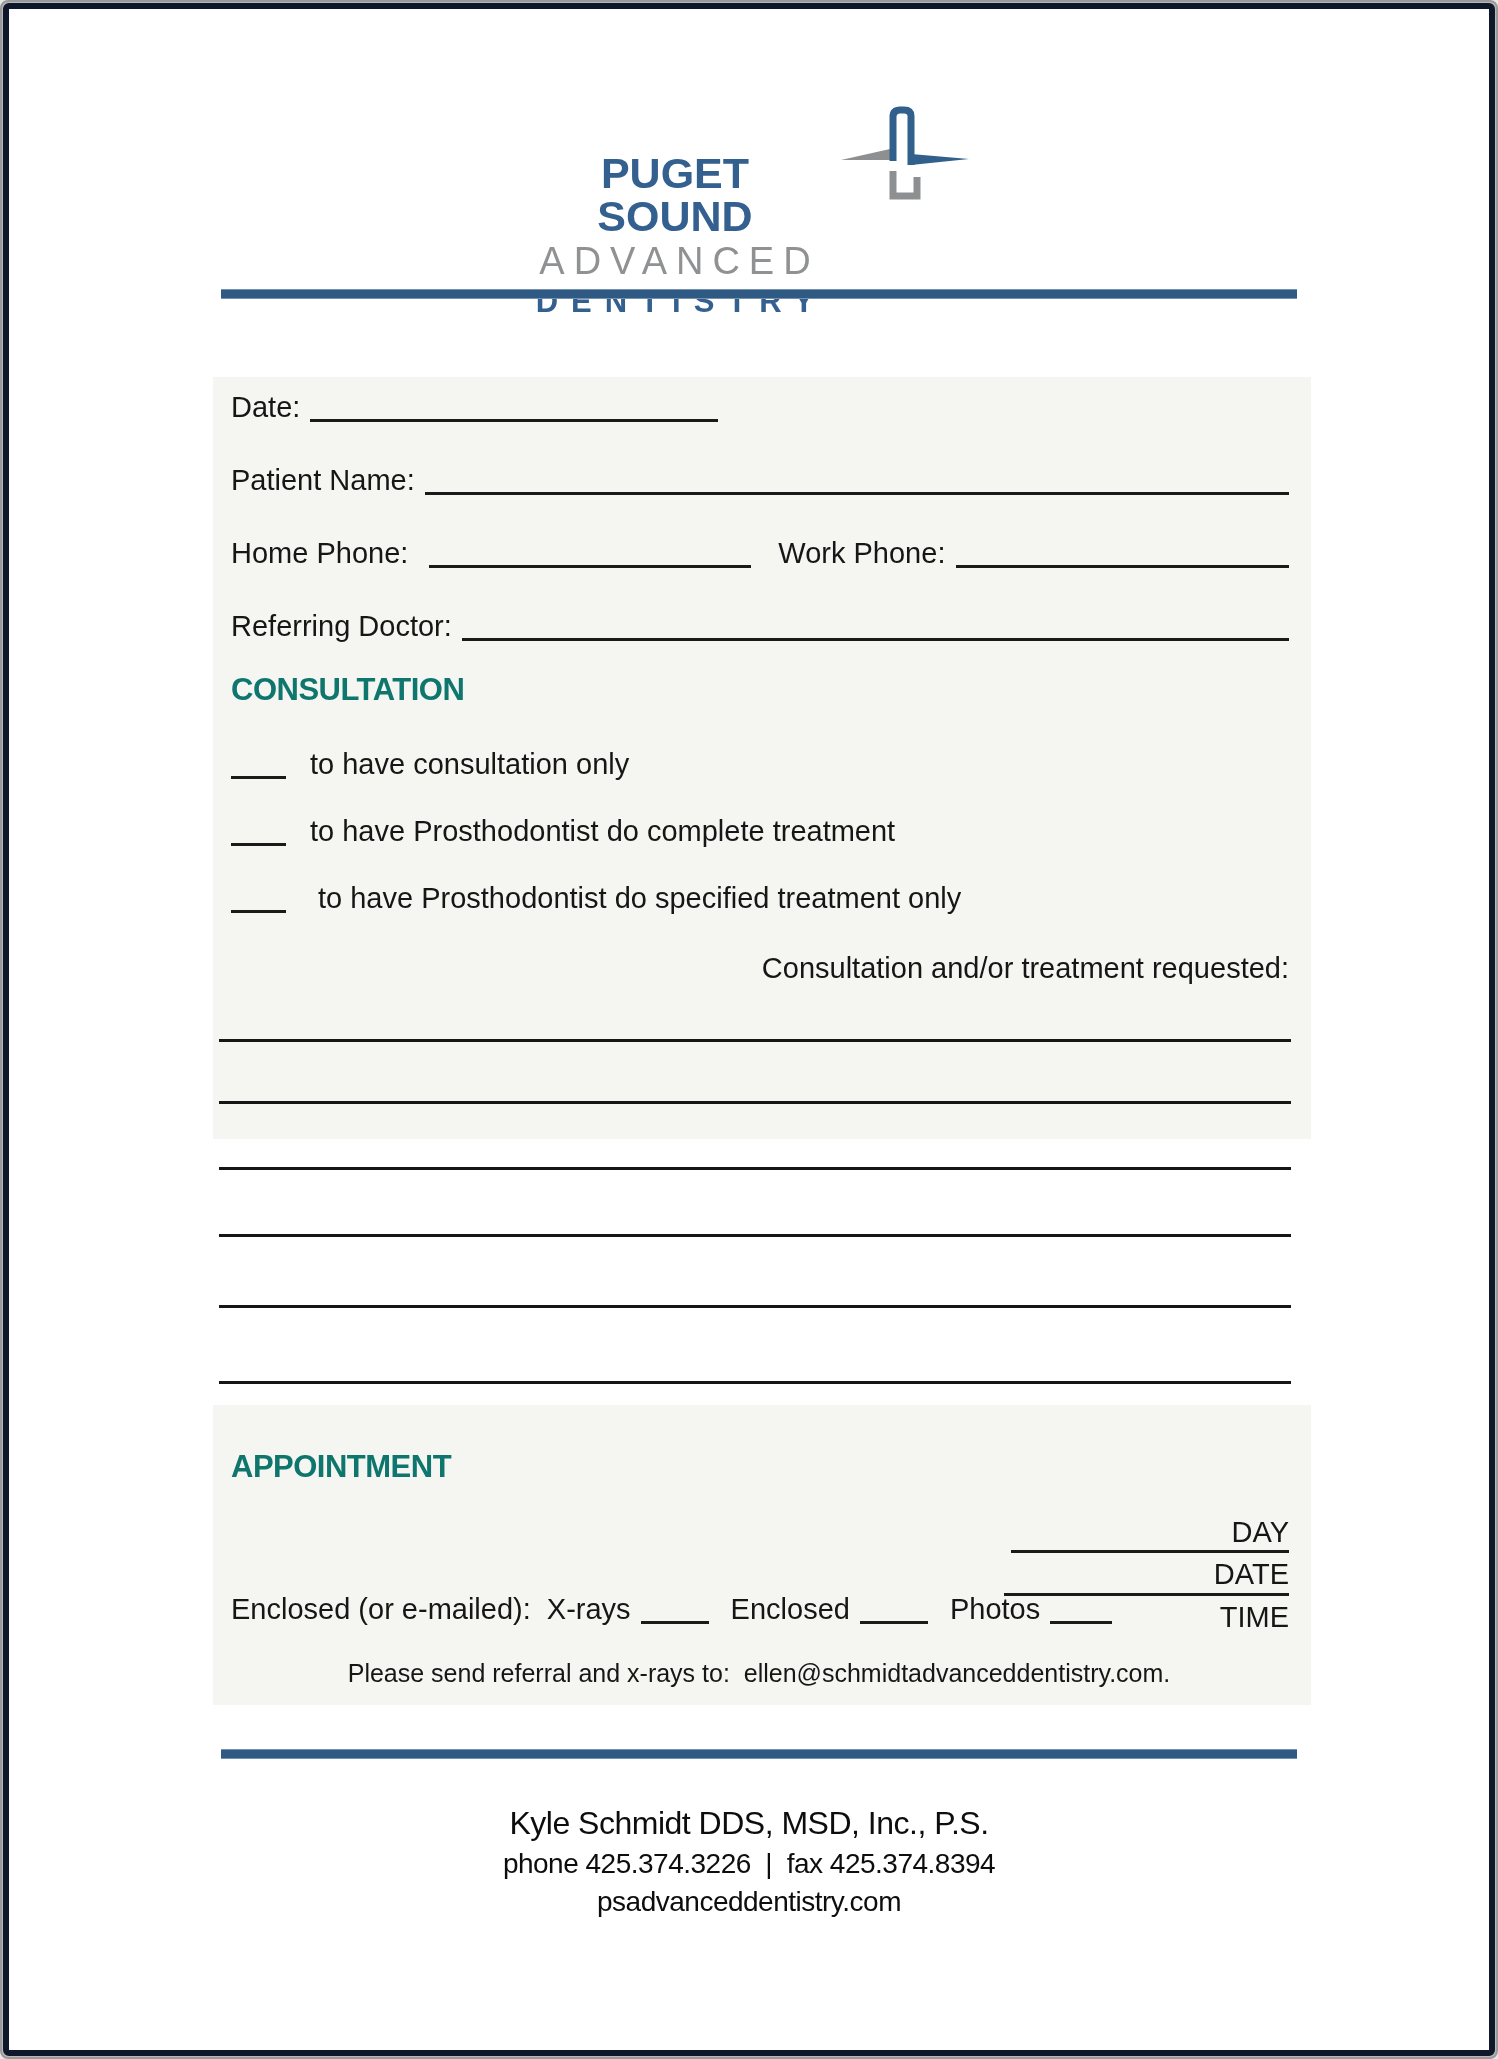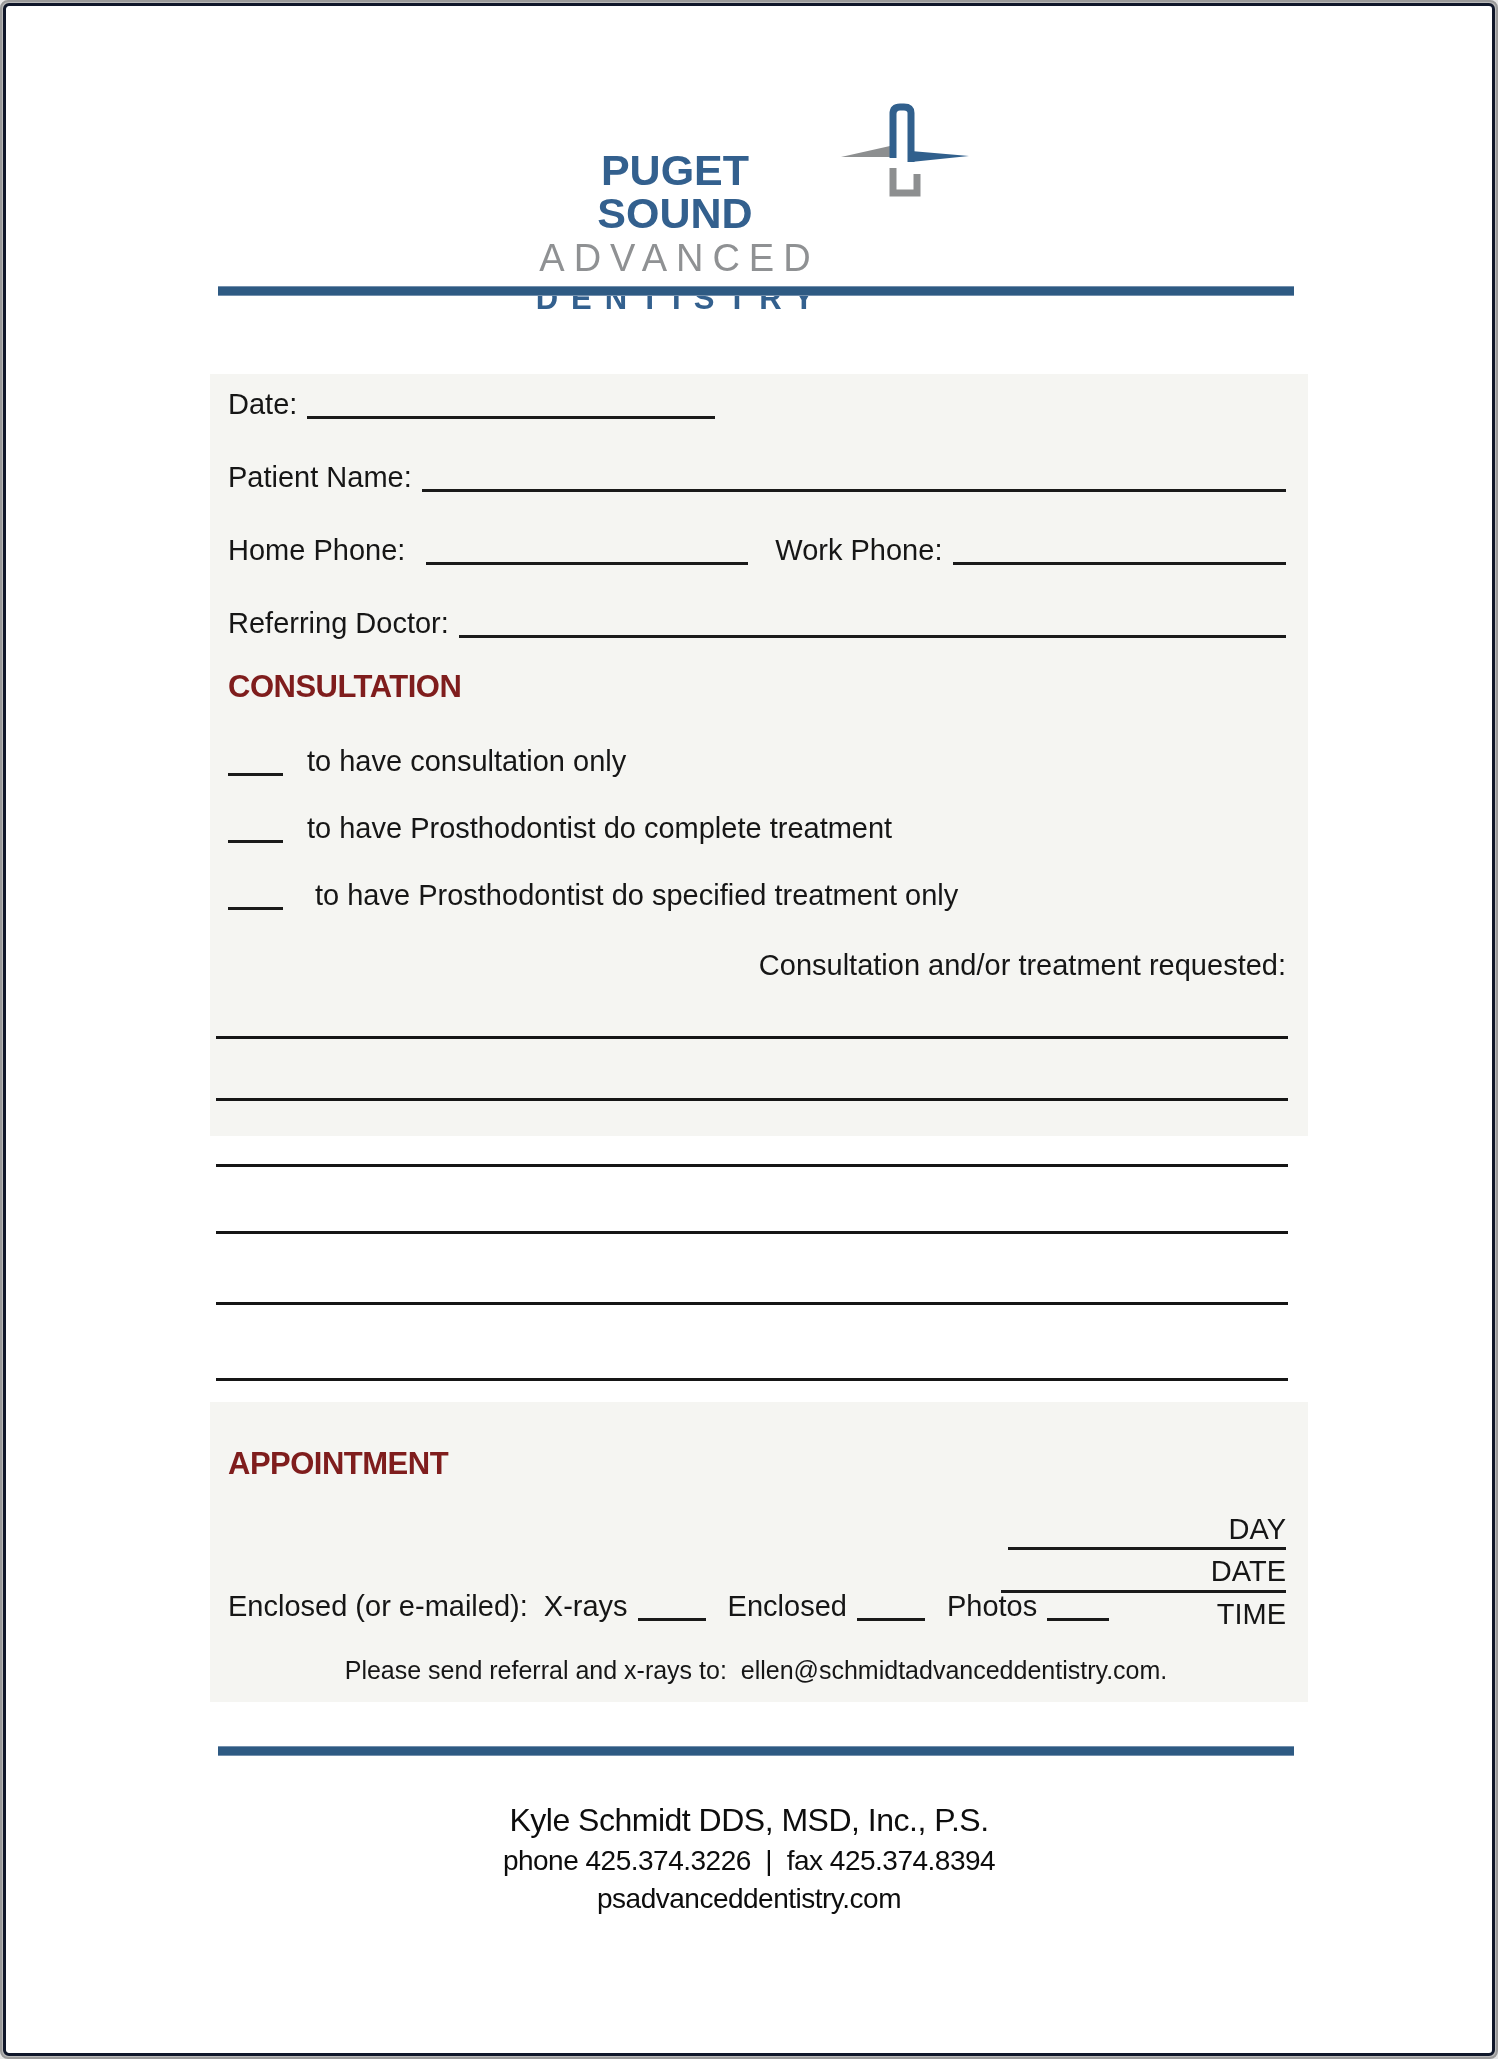--- a/index.html
+++ b/index.html
@@ -2,21 +2,21 @@
 <html><head>
 <meta charset="utf-8">
 <style>
   html,body{margin:0;padding:0;background:#e8e8e8;}
   .frame{
     width:1498px;height:2059px;box-sizing:border-box;
     border:2px solid #9a9a9a;border-radius:8px;background:#b9b9b9;
     position:relative;overflow:hidden;
   }
   .page{
-    position:absolute;inset:1px;border:3px solid #0f172a;border-radius:6px;
+    position:absolute;inset:1px;border:6px solid #0f172a;border-radius:6px;
     background:#ffffff;overflow:hidden;
     font-family:"Liberation Sans",sans-serif;color:#161616;
   }
   .scan-band{position:absolute;background:#f5f5f2;z-index:0;}
   #band1{left:204px;top:368px;width:1098px;height:762px;}
   #band2{left:204px;top:1396px;width:1098px;height:300px;}
 
   
   .logo-wrap{position:absolute;top:88px;left:0;width:100%;display:flex;
     justify-content:center;align-items:flex-start;z-index:1;}
@@ -34,21 +34,21 @@
   
   .row{position:absolute;left:222px;width:1058px;display:flex;align-items:flex-end;
     font-size:29px;z-index:1;line-height:1.25;}
   .label{white-space:pre;}
   .u{border-bottom:3px solid #1a1a1a;height:8px;margin-bottom:3px;}
   .u-flex{flex:1;}
   .gap-l{margin-left:16px;}
   .gap-s{margin-left:10px;}
 
   .heading{position:absolute;left:222px;font-size:31px;font-weight:bold;
-    letter-spacing:-0.5px;z-index:1;color:#7f1d1d;}
+    letter-spacing:-0.5px;z-index:1;color:#0f766e;}
 
   .writing-line{position:absolute;left:210px;width:1072px;border-top:3px solid #161616;z-index:1;}
 
   .send-note{position:absolute;left:212px;top:1650px;width:1076px;text-align:center;
     font-size:25px;z-index:1;}
 
   .footer{position:absolute;left:0;top:1792px;width:100%;text-align:center;z-index:1;
     color:#0d0d0d;letter-spacing:-0.5px;}
   .footer .company{font-size:32px;line-height:44px;}
   .footer .line{font-size:28px;line-height:38px;text-align:center;}

